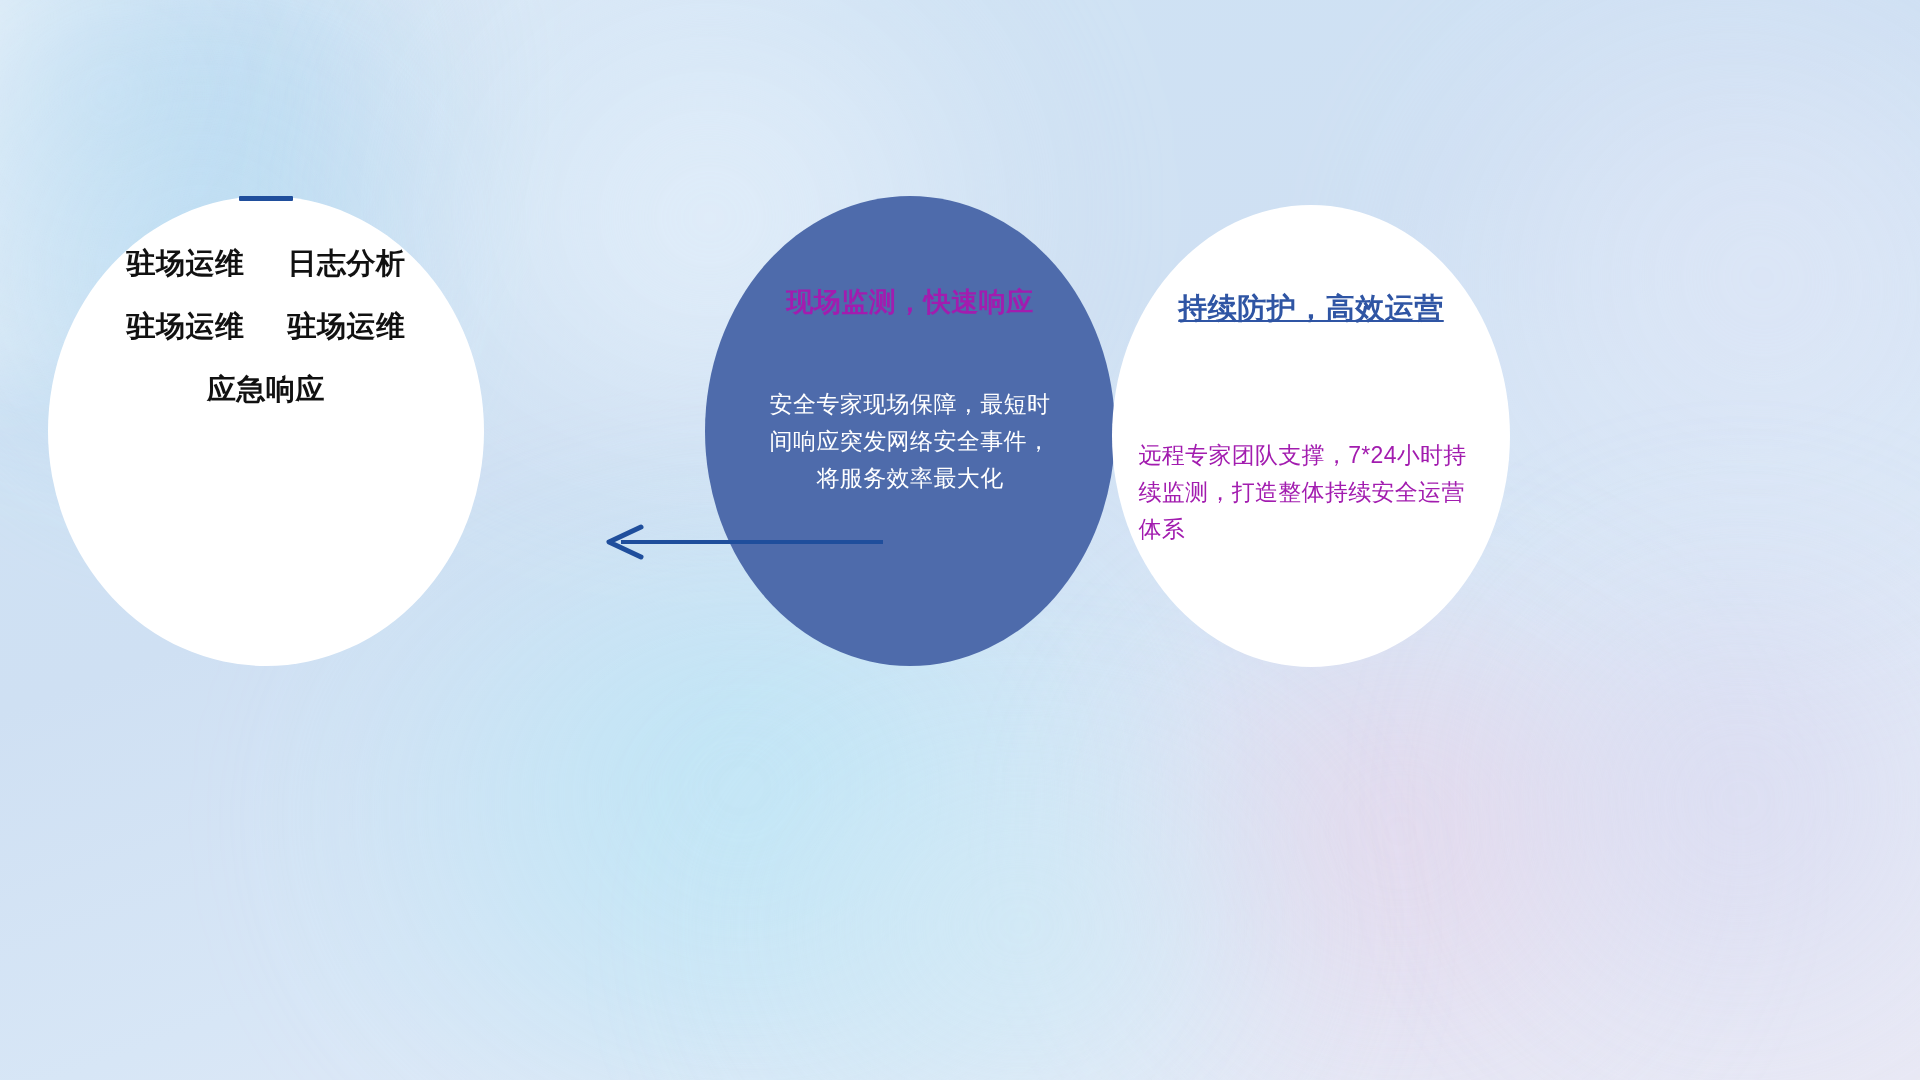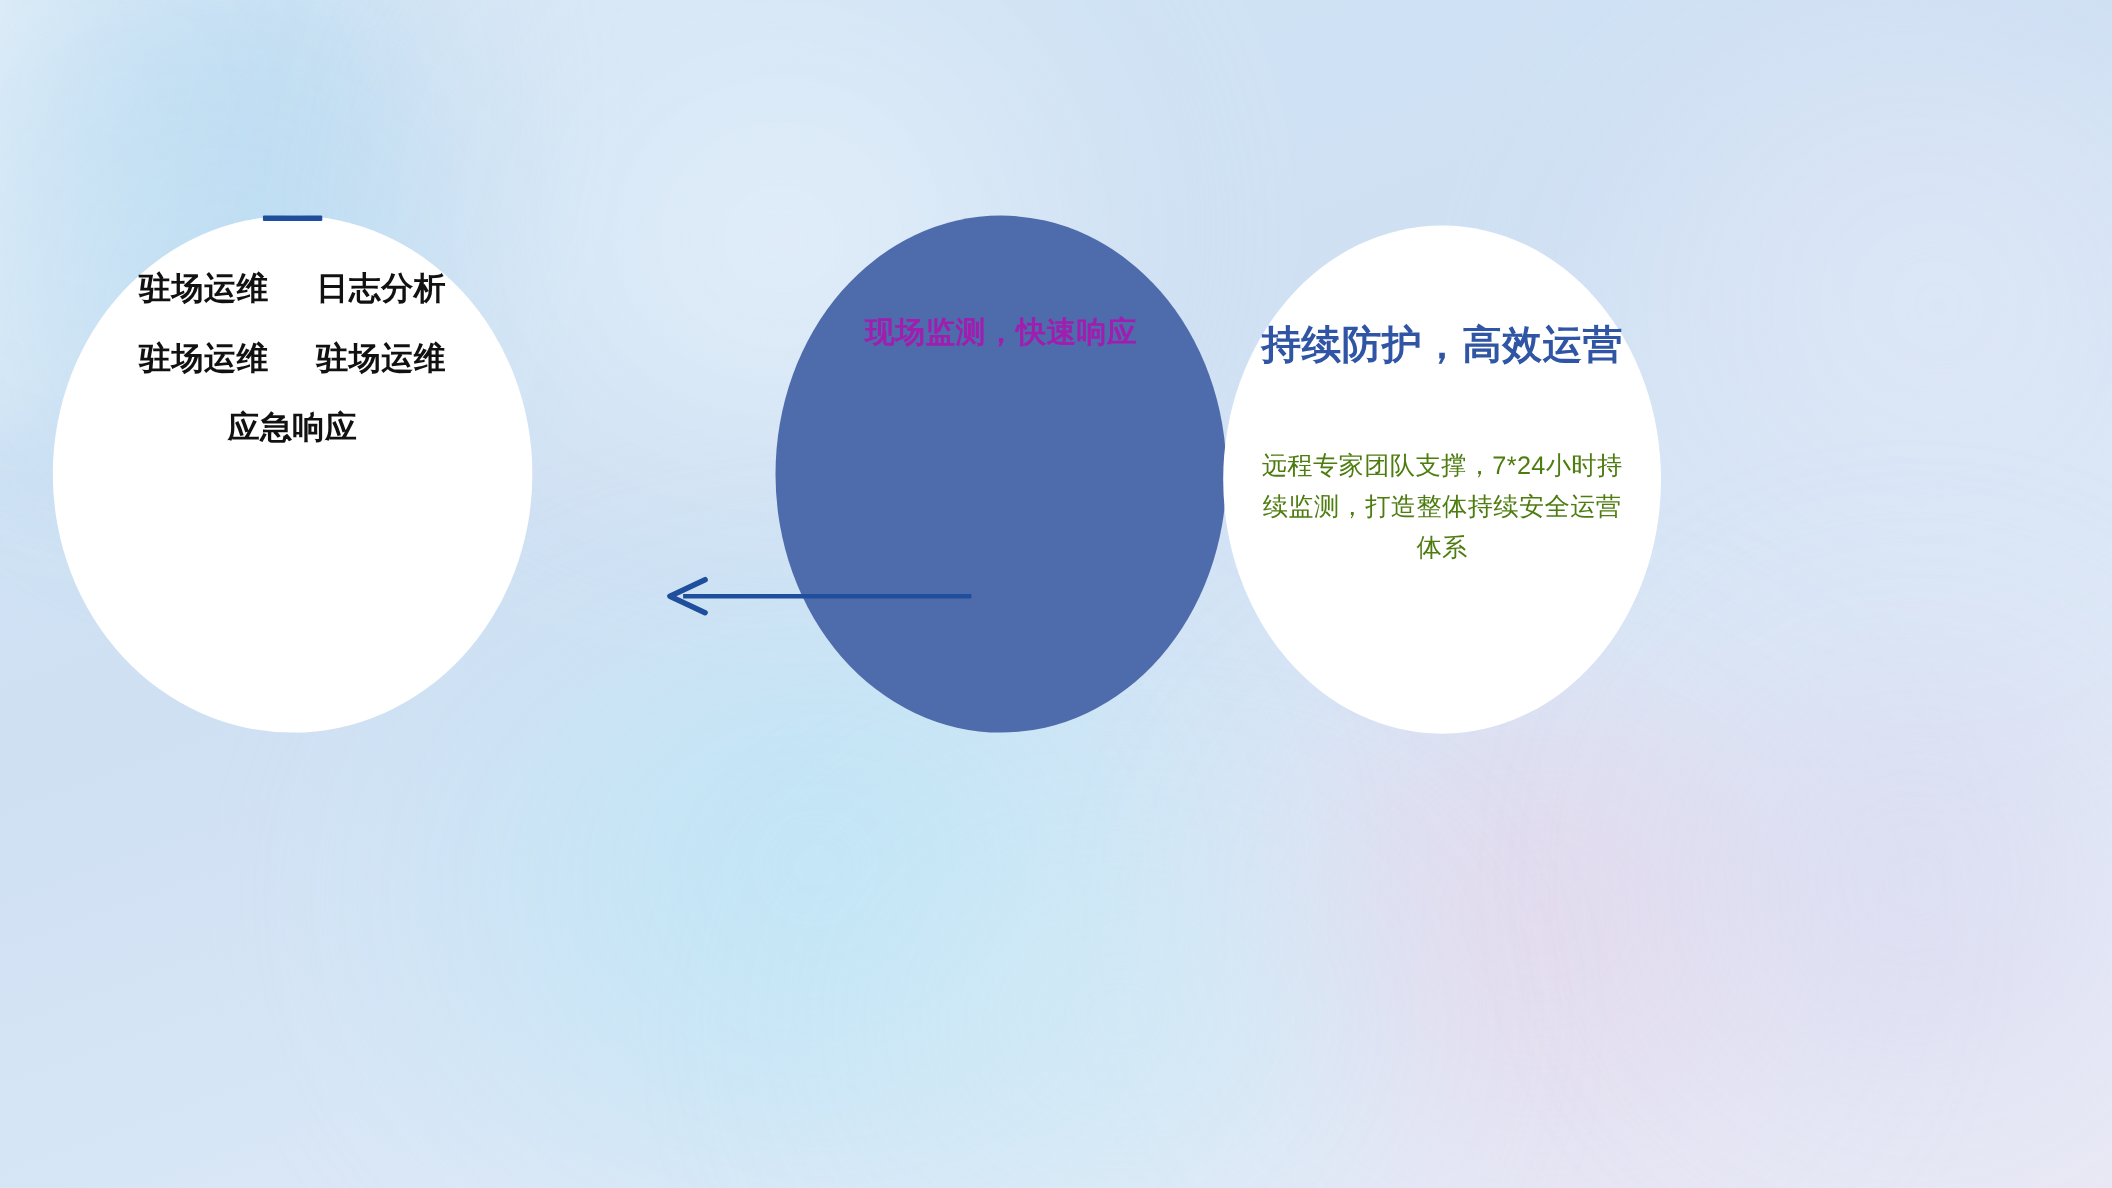--- a/index.html
+++ b/index.html
@@ -87,26 +87,26 @@
     text-align:center;width:300px;letter-spacing:.4px;
   }
 
   
   .right-inner{
     position:absolute;left:1112px;top:205px;width:398px;height:462px;
     display:flex;flex-direction:column;align-items:center;
     padding-top:88px;box-sizing:border-box;
   }
   .right-title{
-    font-size:36px;font-weight:bold;color:#2f55a4;white-space:nowrap;
-    letter-spacing:.5px;line-height:1.1;
+    font-size:29px;font-weight:bold;color:#2f55a4;white-space:nowrap;
+    letter-spacing:.5px;line-height:1.1;text-decoration:underline;
   }
   .right-body{
-    margin-top:72px;font-size:23px;color:#4d7c0f;line-height:1.62;
-    text-align:center;width:345px;letter-spacing:.3px;
+    margin-top:112px;font-size:23px;color:#a21caf;line-height:1.62;
+    width:345px;letter-spacing:.3px;
   }
 
   
   .arrow-svg{position:absolute;left:595px;top:520px;width:290px;height:44px;}
 </style>
 </head>
 <body>
 
 <div id="stage">
 
@@ -144,20 +144,21 @@
       <span>驻场运维</span>
       <span class="gap"></span>
       <span>驻场运维</span>
     </div>
 
     <div class="left-line">应急响应</div>
   </div>
 
   <div class="mid-inner">
     <div class="mid-title">现场监测，快速响应</div>
+    <div class="mid-body">安全专家现场保障，最短时间响应突发网络安全事件，将服务效率最大化</div>
   </div>
 
   <div class="right-inner">
     <div class="right-title">持续防护，高效运营</div>
     <div class="right-body">远程专家团队支撑，7*24小时持续监测，打造整体持续安全运营体系</div>
   </div>
 
 </div>
 
 </body></html>

